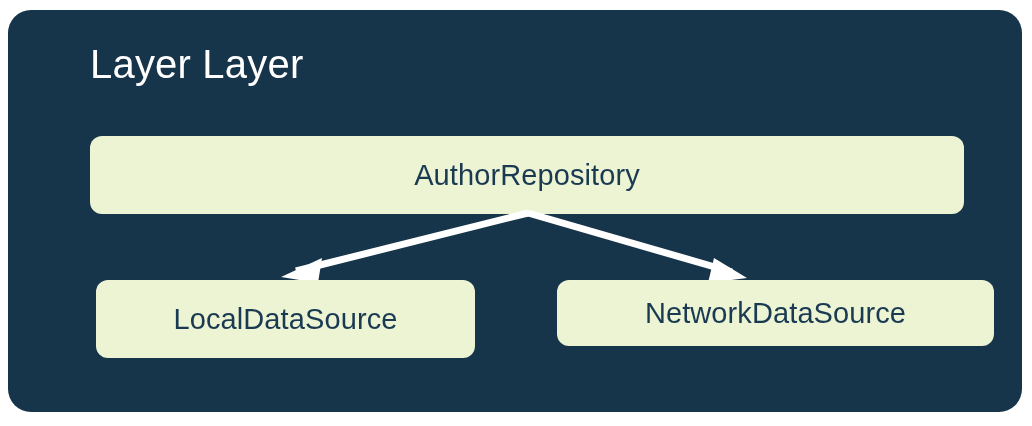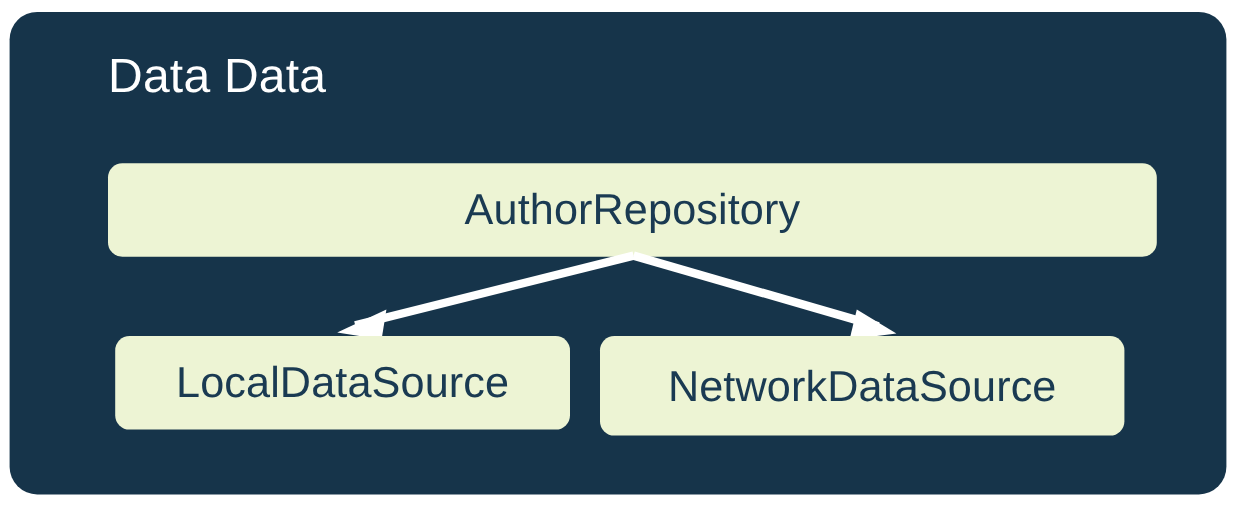--- a/index.html
+++ b/index.html
@@ -51,21 +51,21 @@
   .node {
     position: absolute;
     background: #edf4d4;
     border-radius: 12px;
     display: flex;
     align-items: center;
     justify-content: center;
     box-sizing: border-box;
   }
   .node-label {
-    font-size: 36px;
+    font-size: 29px;
     line-height: 36px;
     font-weight: 400;
     color: #1a3a52;
     letter-spacing: 0.1px;
     white-space: nowrap;
     text-align: right;
   }
 
   .node-repository {
     left: 90px;
@@ -73,44 +73,44 @@
     width: 874px;
     height: 78px;
   }
   .node-local {
     left: 96px;
     top: 280px;
     width: 379px;
     height: 78px;
   }
   .node-network {
-    left: 500px;
+    left: 557px;
     top: 280px;
     width: 437px;
-    height: 83px;
+    height: 66px;
   }
 
   
   .arrow-layer {
     position: absolute;
     left: 0;
     top: 0;
     width: 1032px;
     height: 426px;
     pointer-events: none;
   }
 </style>
 </head>
 <body>
 
 <div id="stage">
 
   <div class="layer-panel">
 
-    <div class="layer-title" style="left:82px; top:28px;">Data Data</div>
+    <div class="layer-title" style="left:82px; top:28px;">Layer Layer</div>
   </div>
 
   <div class="node node-repository">
     <span class="node-label">AuthorRepository</span>
   </div>
 
   <svg class="arrow-layer" viewBox="0 0 1032 426">
 
     <g>
       <path d="M 528 213 L 296 271" stroke="#ffffff" stroke-width="7" stroke-linecap="butt" fill="none"></path>

